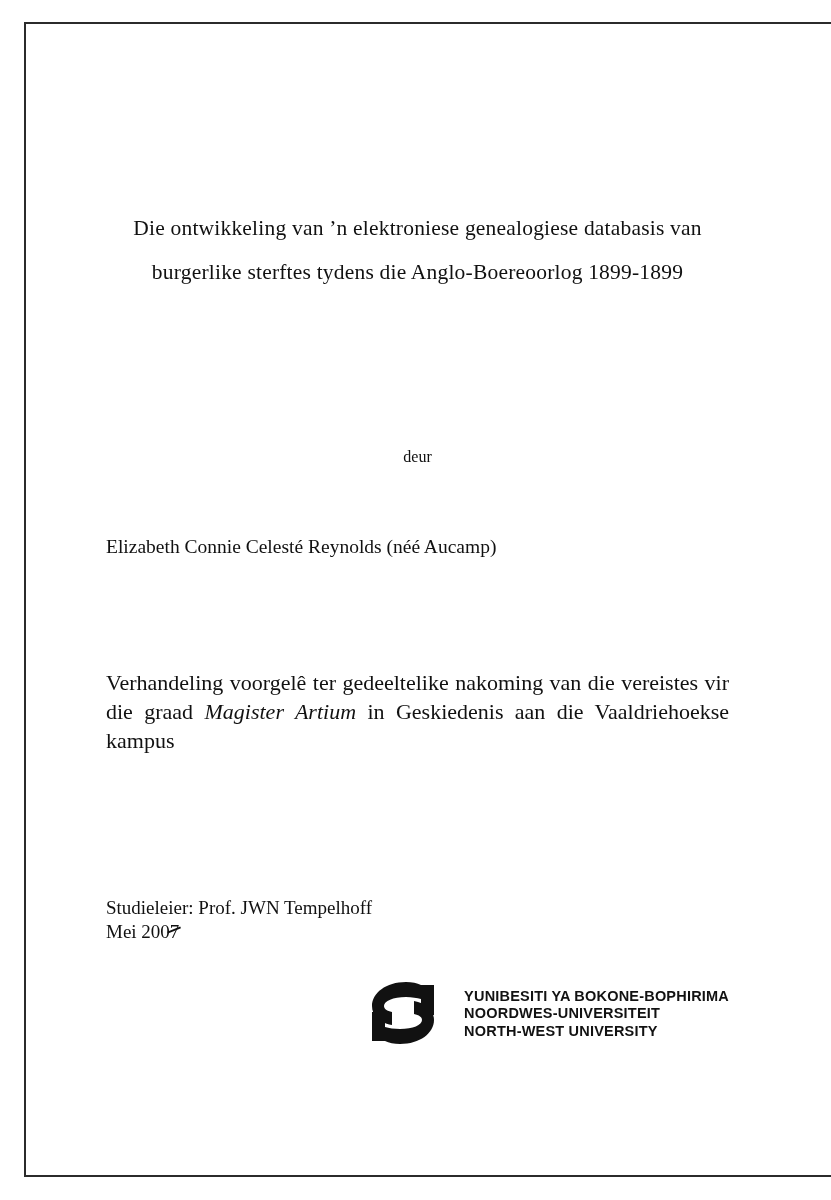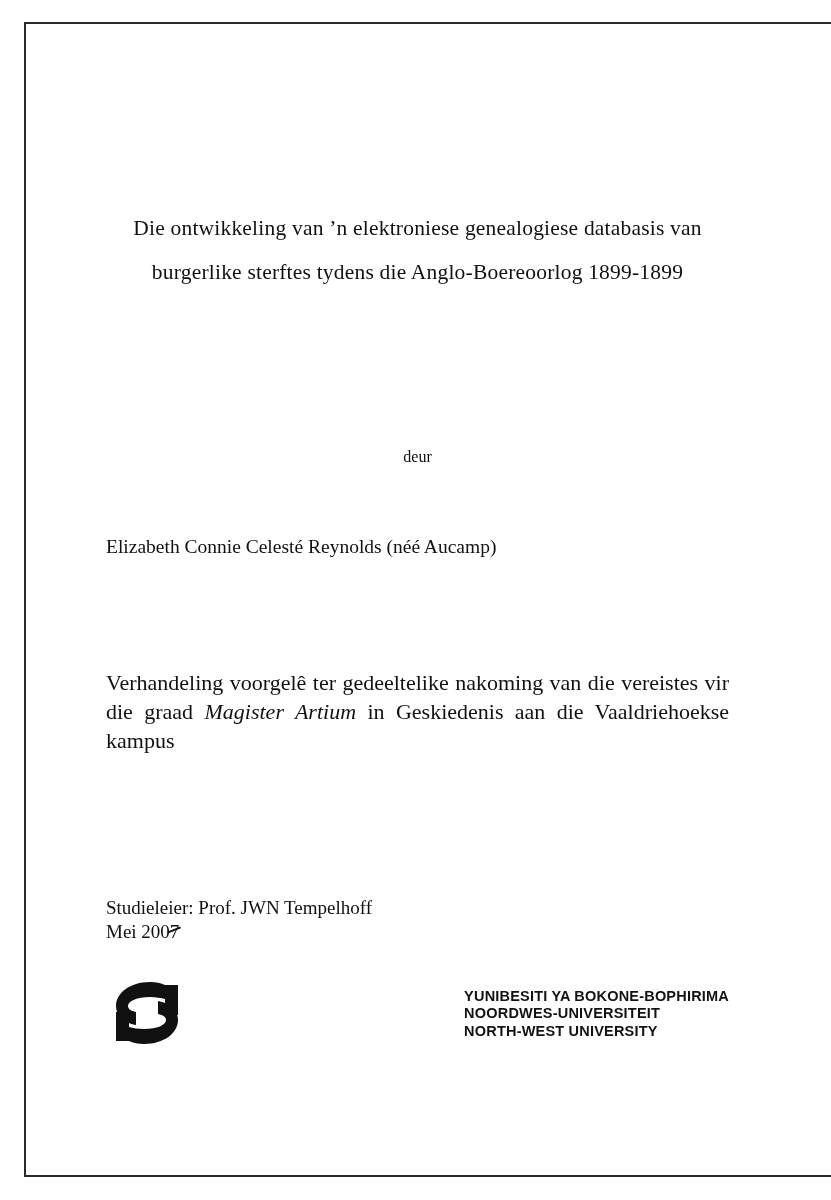--- a/index.html
+++ b/index.html
@@ -95,21 +95,21 @@
     height: 1.5px;
     background: #111;
     transform: rotate(-22deg);
   }
   .logo-block {
     position: absolute;
     top: 952px;
     left: 0;
     width: 623px;
     display: flex;
-    justify-content: space-between;
+    justify-content: flex-end;
     align-items: center;
   }
   .logo-mark {
     width: 96px;
     height: 74px;
     margin-right: 6px;
     flex: none;
   }
   .logo-text {
     font-family: "Liberation Sans", sans-serif;

